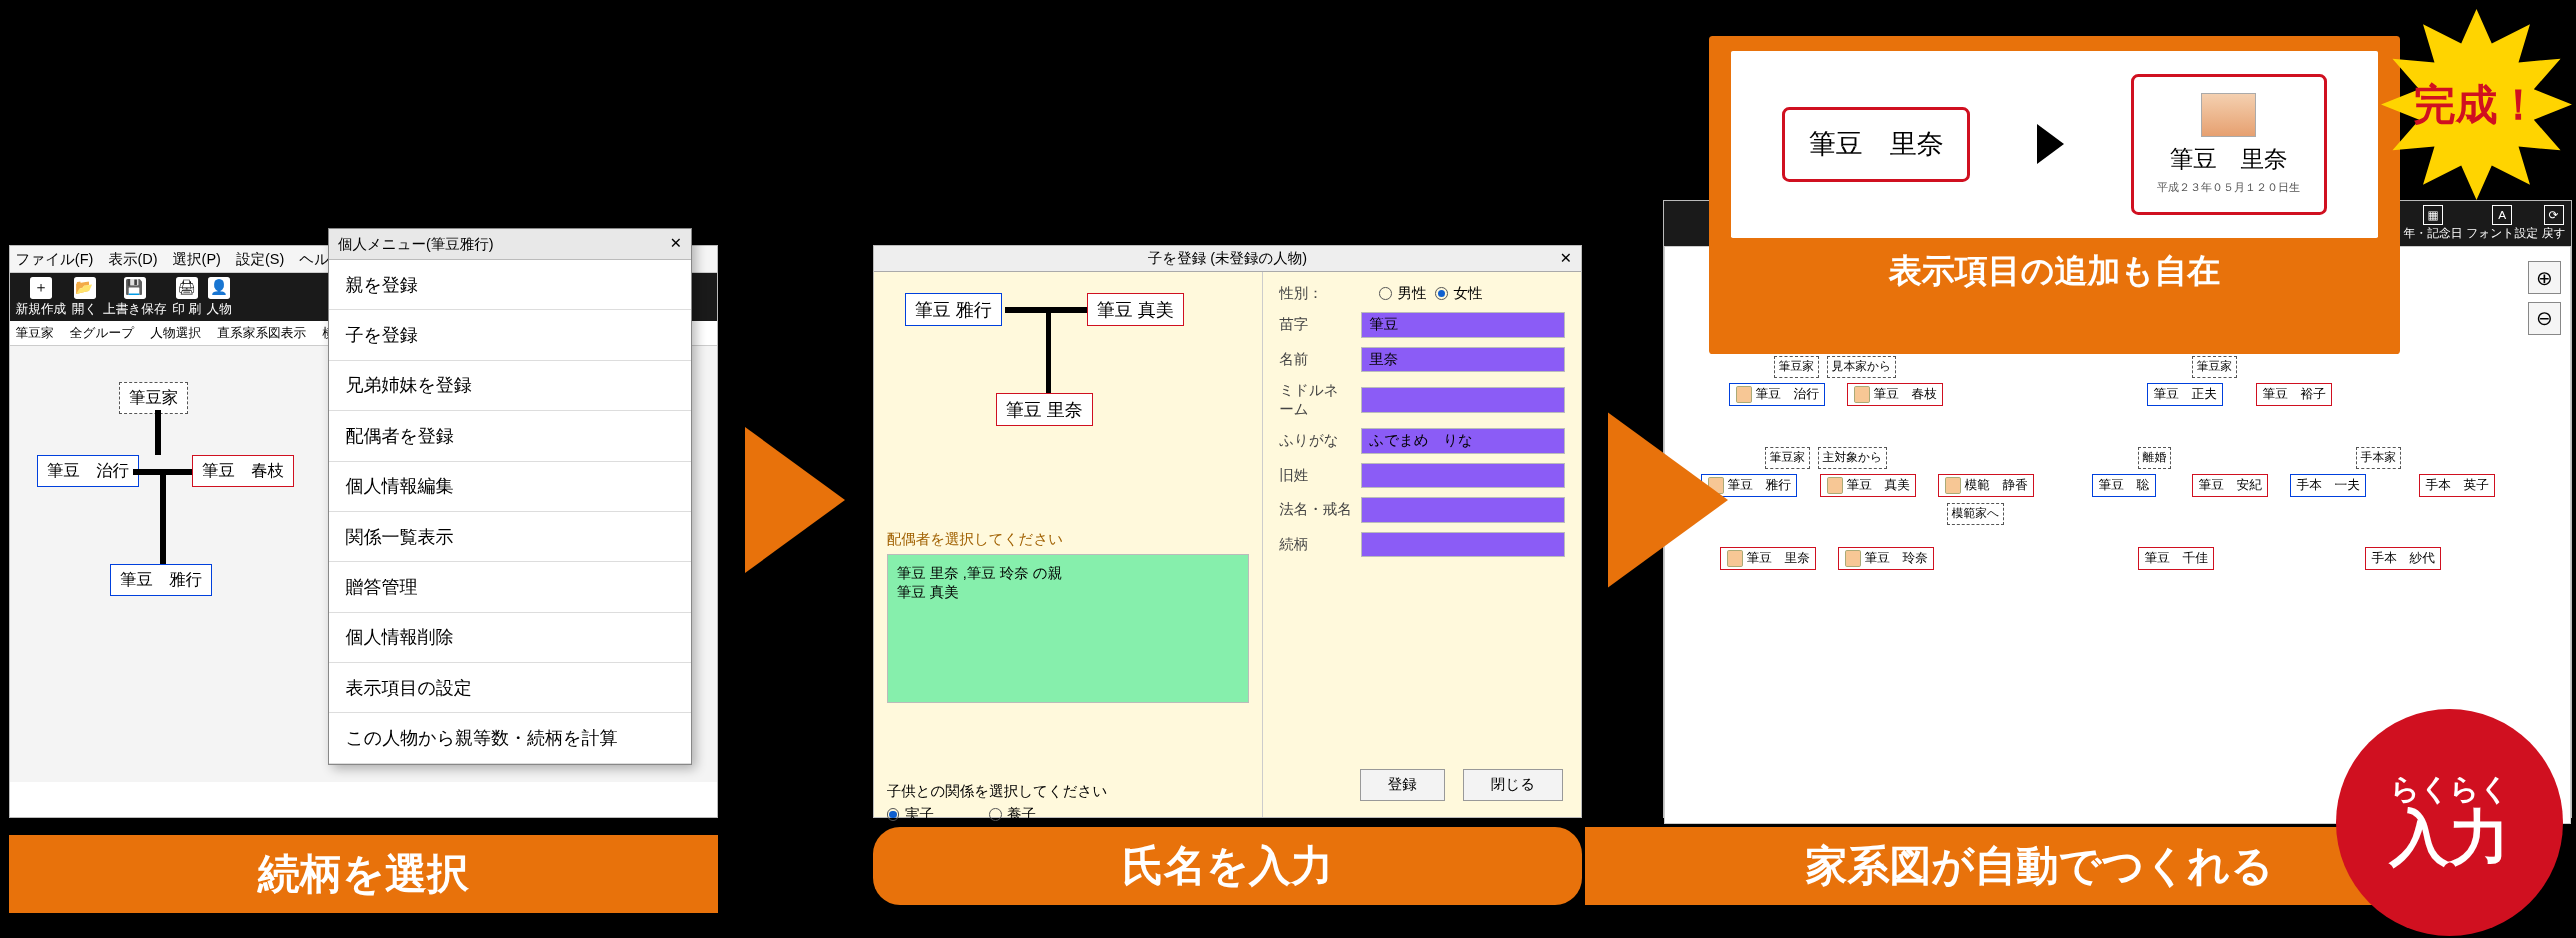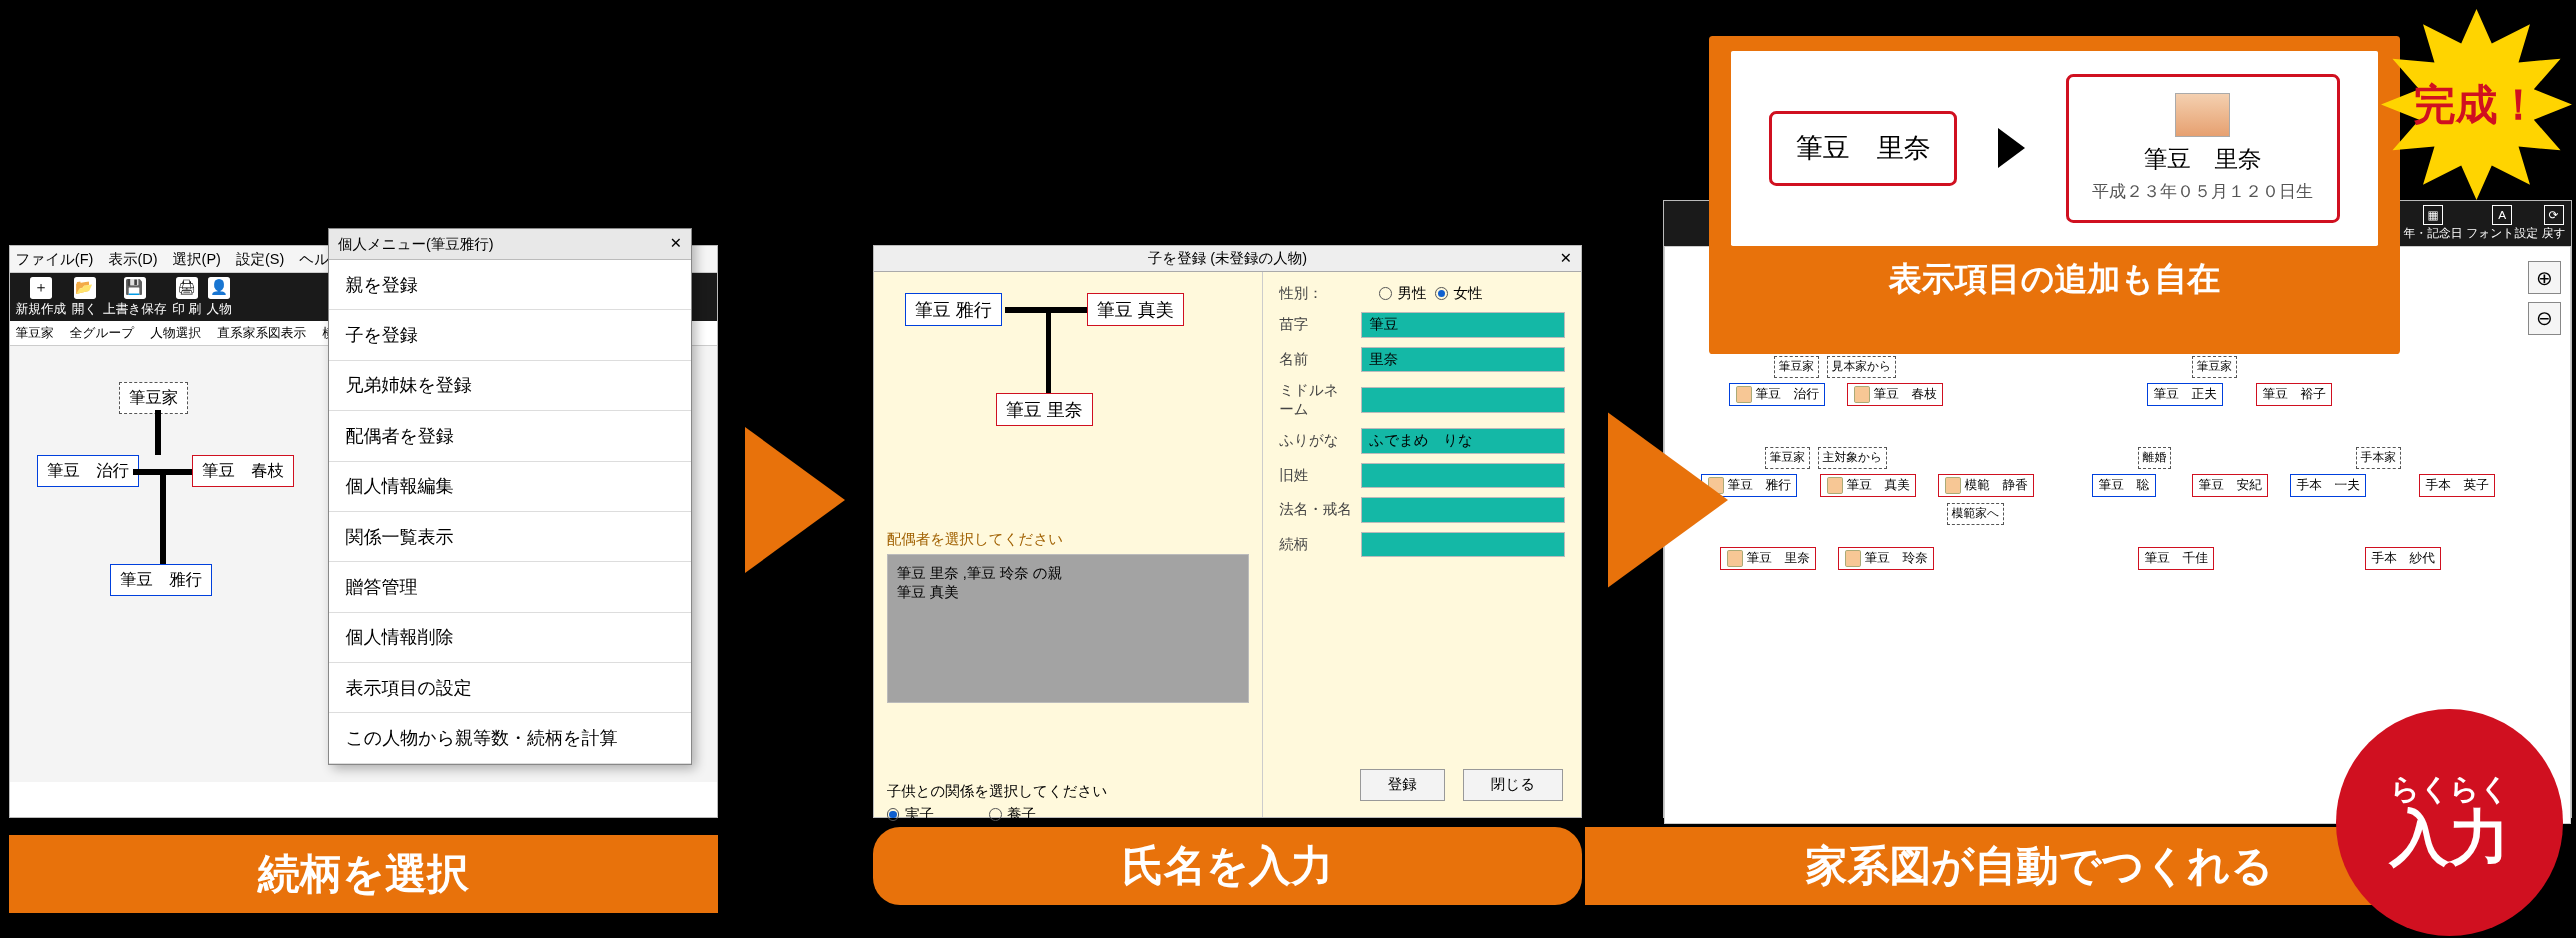--- a/index.html
+++ b/index.html
@@ -51,29 +51,29 @@
   .ctxwin li { padding: 12.7px 16.4px; border-bottom: 0.9px solid #ddd; font-size: 18px; cursor: default; }
 
   
   .p2 .dlgttl { background:#eee;border-bottom:0.9px solid #aaa;font-size:14.5px;height:25.5px;display:flex;align-items:center;
     justify-content:space-between;padding:0 9px;position:relative;}
   .p2 .dlgttl .t { position:absolute;left:50%;transform:translateX(-50%);}
   .p2 .dlgbody { display:flex; height:calc(100% - 25.5px); }
   .p2 .left  { width: 55%; background:#fff9dc; padding:12.7px; position:relative; border-right:0.9px solid #ccc;}
   .p2 .right { width: 45%; background:#fff9dc; padding:12.7px 16.4px; display:flex;flex-direction:column;gap:9px;}
   .p2 .mini { position:relative; height:182px; }
-  .p2 .spouse { position:absolute; top:282px; left:12.7px; right:12.7px; background:#a3a3a3; border:0.9px solid #bbb; padding:9px; font-size:14.5px;}
+  .p2 .spouse { position:absolute; top:282px; left:12.7px; right:12.7px; background:#86efac; border:0.9px solid #bbb; padding:9px; font-size:14.5px;}
   .p2 .spousehdr { position:absolute; top:258px; left:12.7px; color:#a06000; font-size:14.5px; }
   .p2 .rel { position:absolute; bottom:16.4px; left:12.7px; font-size:14.5px; display:flex; align-items:center; gap:27px;}
   .radio { display:inline-flex;align-items:center;gap:5.5px;font-size:14.5px; }
   .radio .dot { width:12.7px;height:12.7px;border:1.8px solid #555;border-radius:50%;display:inline-block;position:relative;}
   .radio.sel .dot::after { content:'';position:absolute;inset:1.8px;border-radius:50%;background:#1060d0;}
   .frow { display:flex;align-items:center;gap:9px; }
   .flabel { width:91px;font-size:14.5px;color:#444;text-align:left; }
-  .finput { flex:1;background:#14b8a6;border:0.9px solid #bbb;padding:3.6px 7.3px;font-size:14.5px;height:25.5px; }
+  .finput { flex:1;background:#8b5cf6;border:0.9px solid #bbb;padding:3.6px 7.3px;font-size:14.5px;height:25.5px; }
   .dlgbtns { position:absolute;bottom:16.4px;right:18px;display:flex;gap:18px; }
   .wbtn { background:#f3f3f3;border:0.9px solid #999;padding:5.5px 27px;font-size:14.5px;cursor:default; }
 
   
   .p3 .tb2 { background:#1a1a1a;color:#fff;display:flex;align-items:center;gap:3.6px;padding:3.6px 5.5px;justify-content:flex-end;font-size:11.8px;position:relative;}
   .p3 .tb2 .cell{display:flex;flex-direction:column;align-items:center;gap:1.8px;}
   .p3 .tb2 .ico{width:20px;height:20px;border:0.9px solid #fff;display:flex;align-items:center;justify-content:center;}
   .p3 .canvas2 { position:relative;background:#fff;height:calc(100% - 38px);border:0.9px solid #ccc;overflow:hidden; }
   .zoom { position:absolute;right:9px;width:33px;height:33px;border:0.9px solid #888;background:#f5f5f5;
           display:flex;align-items:center;justify-content:center;font-size:20px; }
@@ -328,21 +328,21 @@
 
   <div class="callout">
     <div class="white">
       <div class="card">
         <div style="font-size:27px;">筆豆　里奈</div>
       </div>
       <div class="blackarr"></div>
       <div class="card">
         <div class="photo"></div>
         <div style="font-size:23.6px;">筆豆　里奈</div>
-        <div style="font-size:17px;color:#555;">平成２３年０５月１２０日生</div>
+        <div style="font-size:11px;color:#555;">平成２３年０５月１２０日生</div>
       </div>
     </div>
     <div class="note">表示項目の追加も自在</div>
   </div>
 
   <div class="burst">
     <svg viewBox="0 0 100 100">
         <polygon fill="#ffd400" points="50,0 58,18 78,8 72,28 94,26 80,42 100,50 80,58 94,74 72,72 78,92 58,82 50,100 42,82 22,92 28,72 6,74 20,58 0,50 20,42 6,26 28,28 22,8 42,18"></polygon>
       </svg>
     <span>完成！</span>

